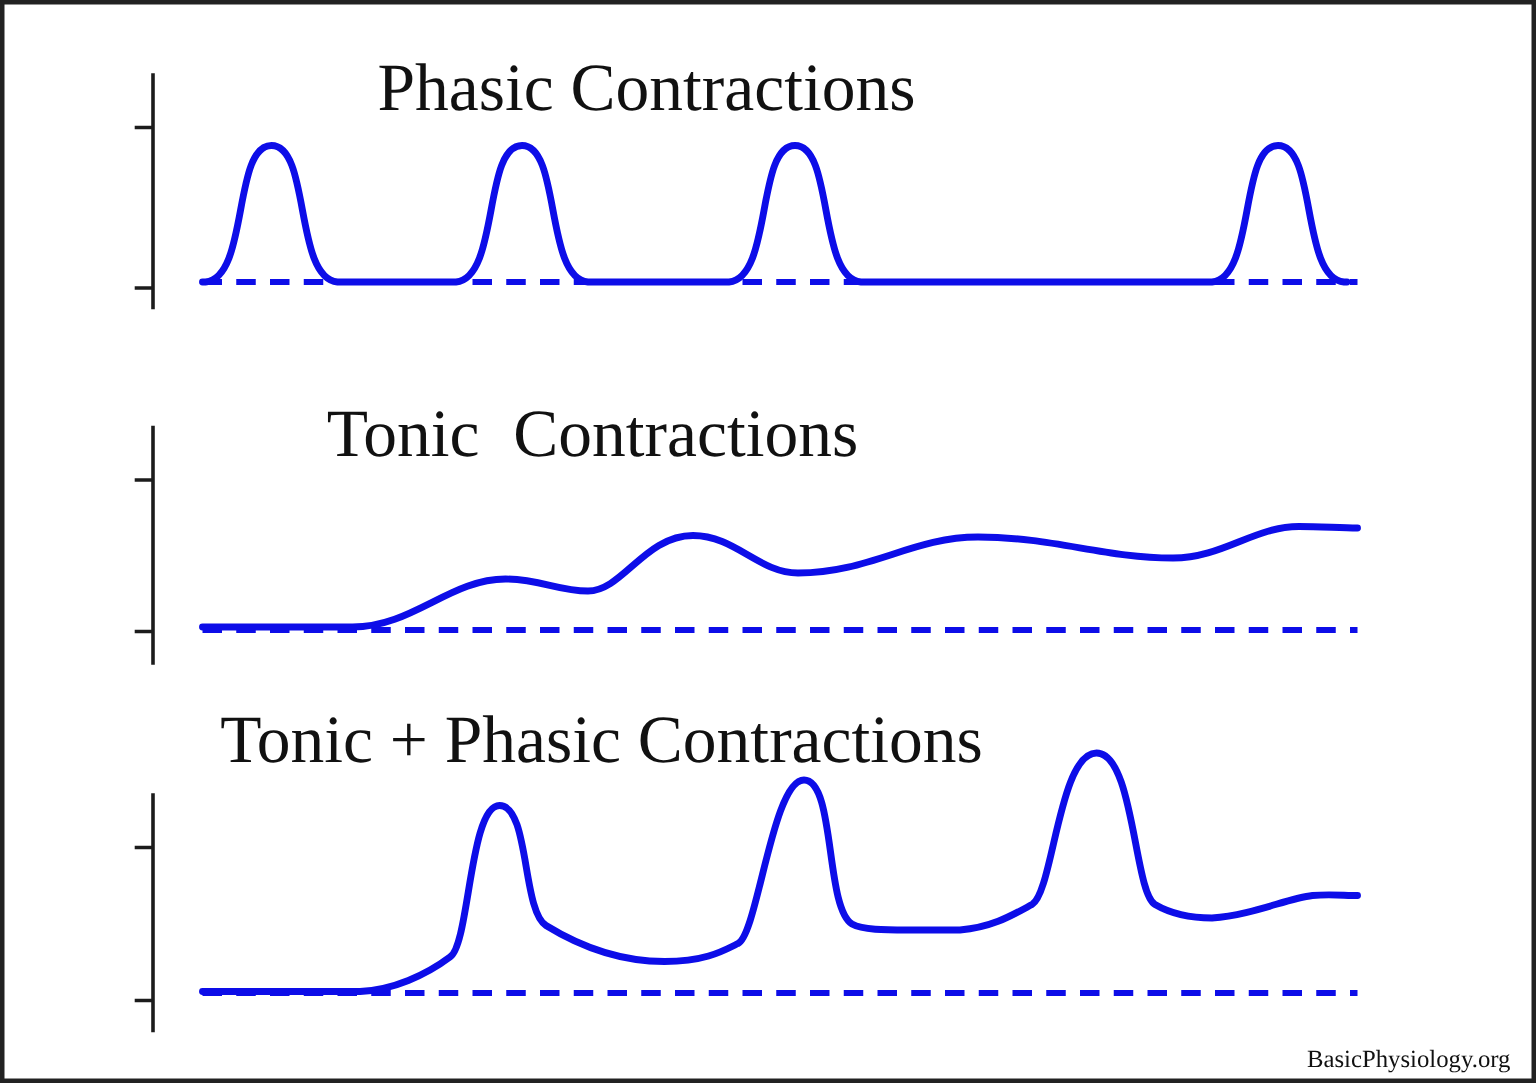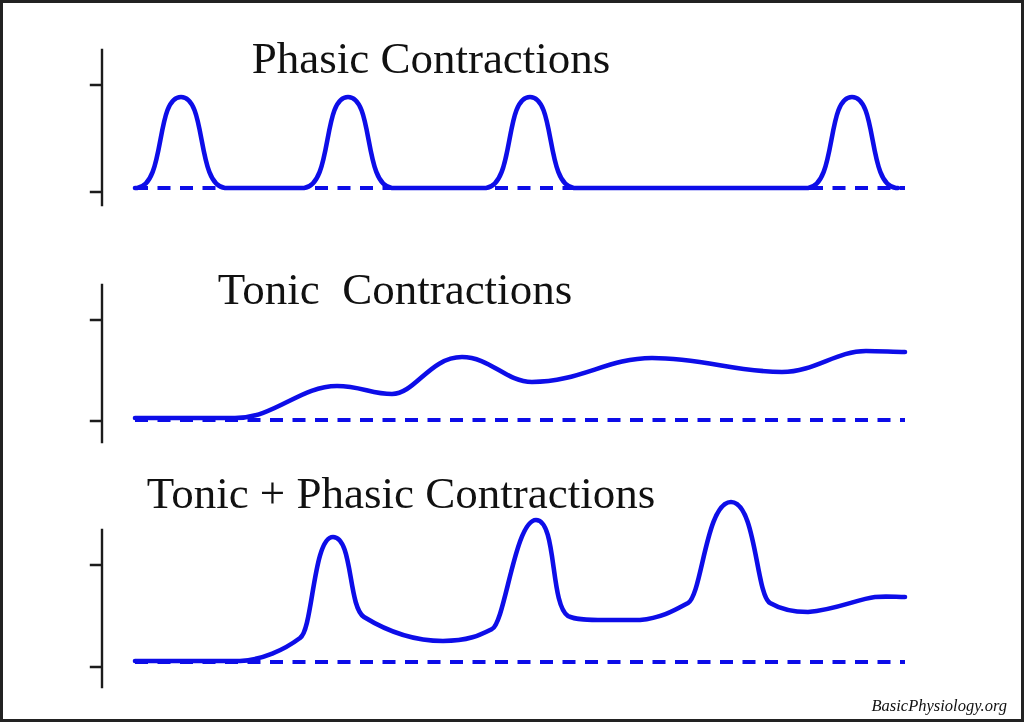--- a/index.html
+++ b/index.html
@@ -31,21 +31,20 @@
     white-space: pre;
     transform: translateX(-50%);
   }
   .t1 { left: 392px; top: 33px; margin-left: 36px;  }
   .t2 { left: 392px; top: 264px; }
   .t3 { left: 398px; top: 468px; }
   .watermark {
     position: absolute;
     right: 14px;
     bottom: 3px;
-    font-style: italic;
     font-size: 16.5px;
     color: #111111;
     margin-left: 28px;
   }
 </style>
 </head>
 <body>
 
 <div class="figure">
 

